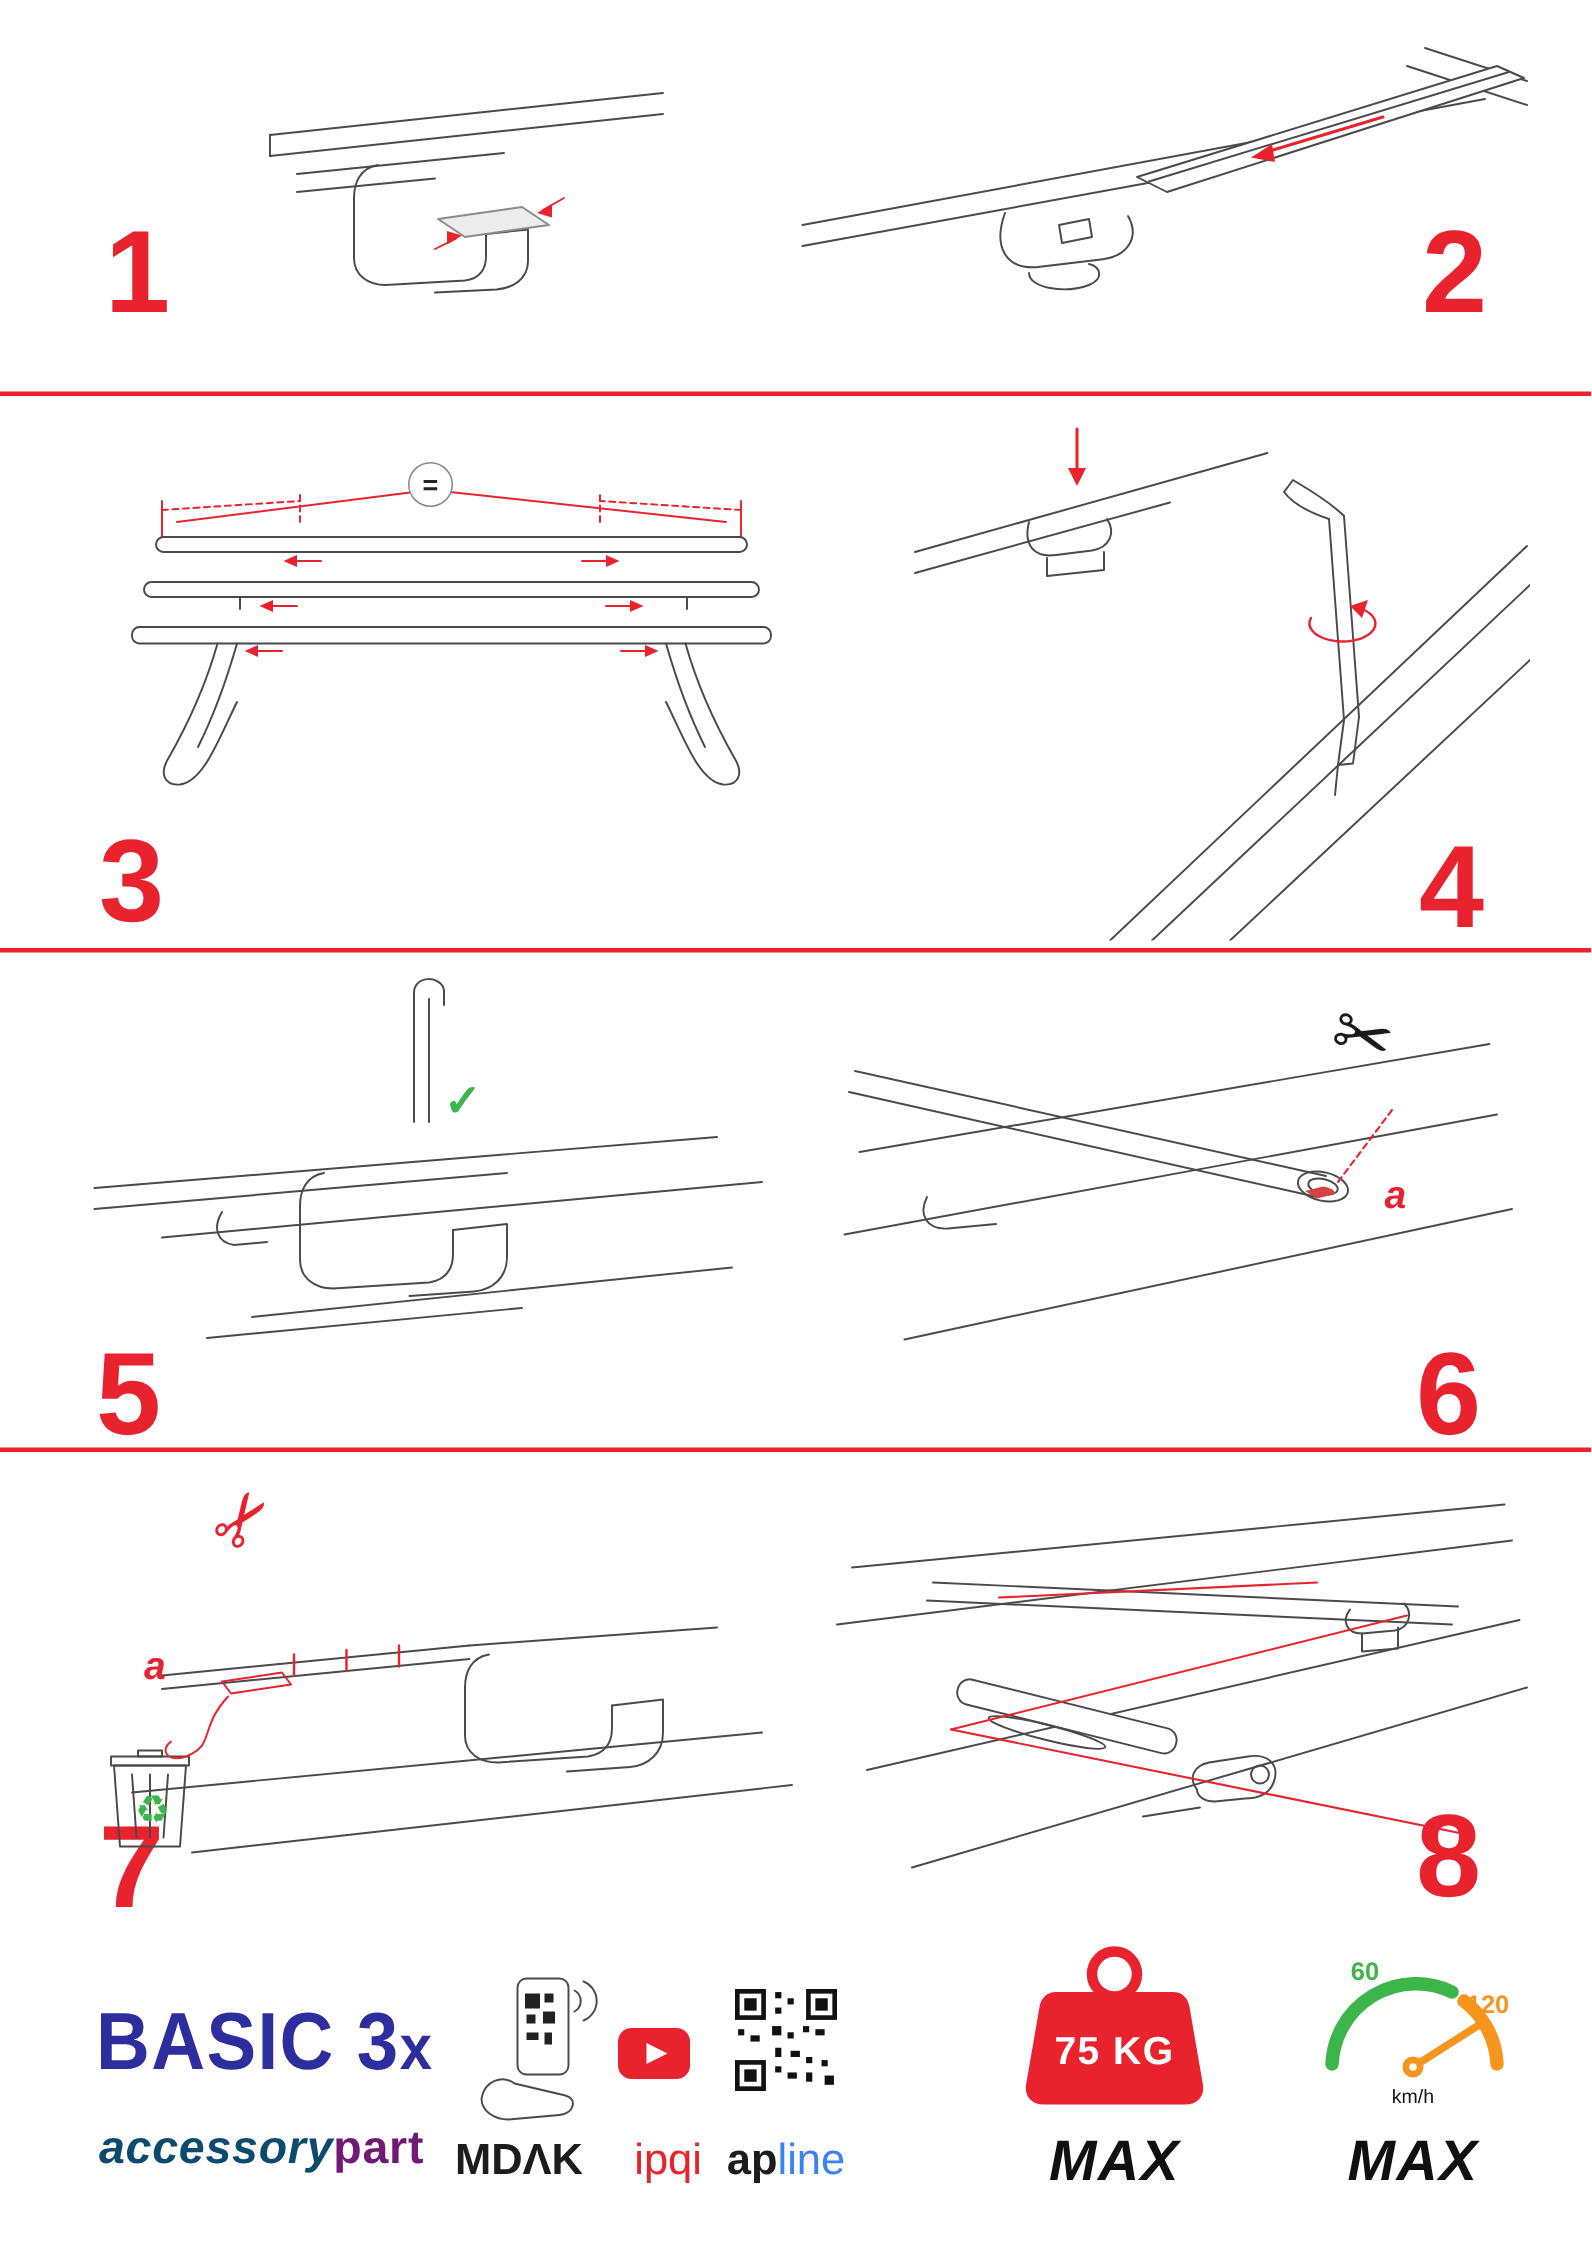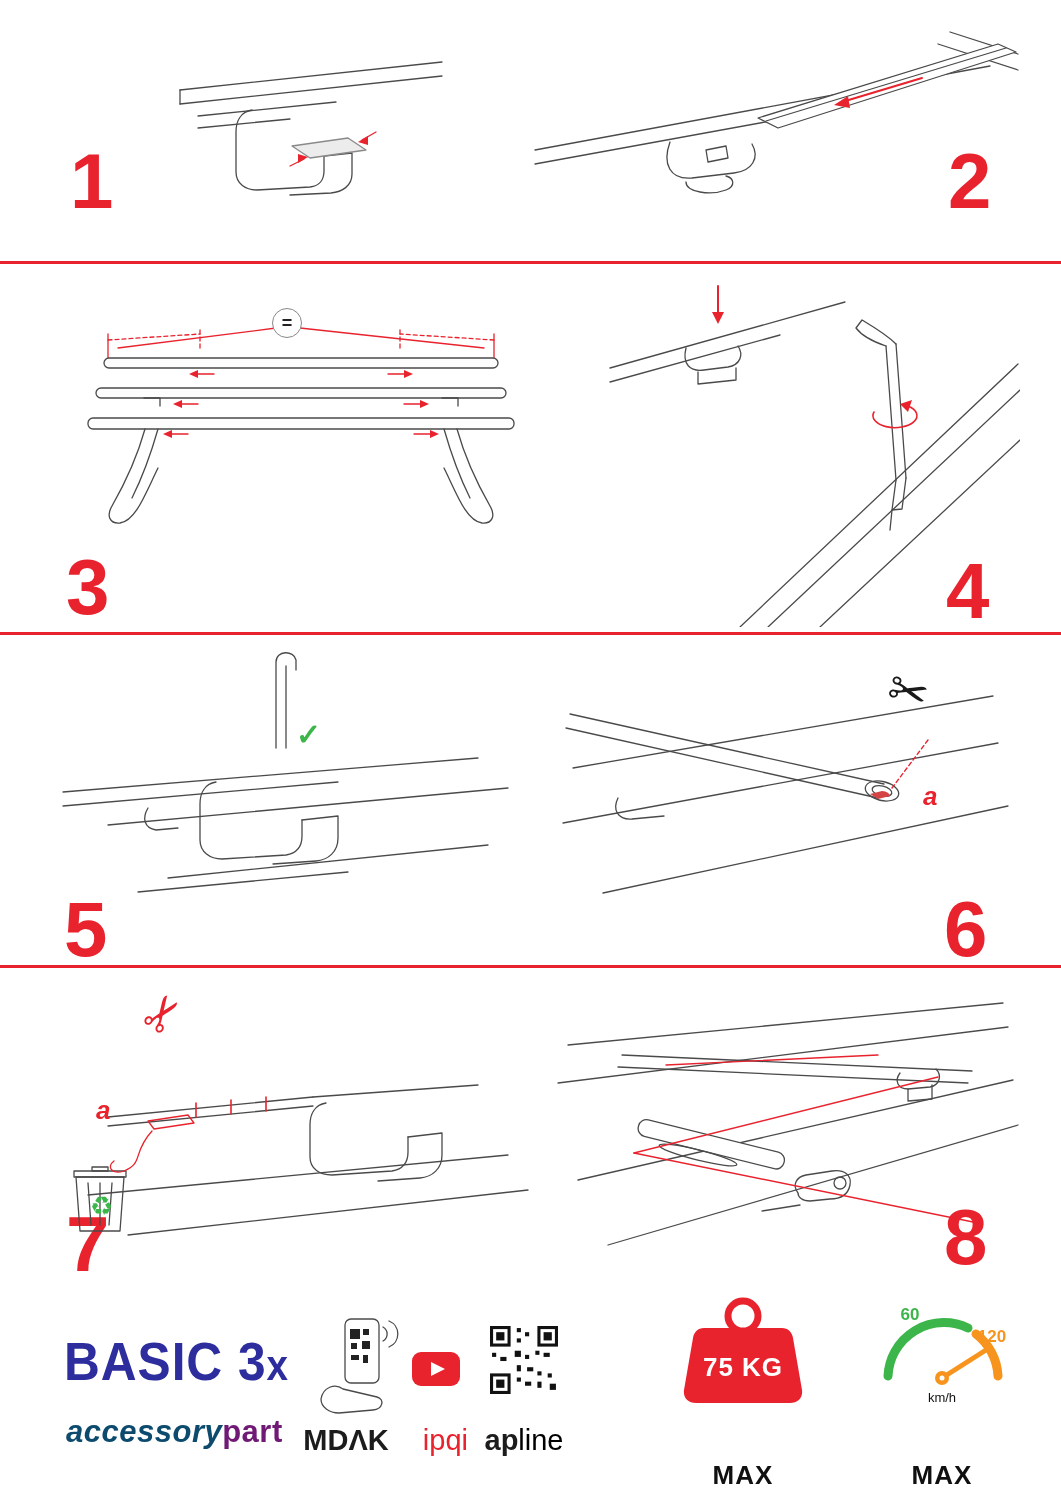--- a/index.html
+++ b/index.html
@@ -21,22 +21,22 @@
   .label-a{color:#e8232e;font-size:26px;font-style:italic;font-weight:600;}
   .recycle{color:#3cb54a;font-size:26px;}
   
   .logo-basic{position:absolute;left:64px;top:1330px;color:#2d2d9e;font-weight:700;font-size:54px;
               letter-spacing:1px;transform:scaleX(0.92);transform-origin:left;white-space:nowrap;}
   .logo-basic .suffix{font-size:42px;}
   .logo-brand{position:absolute;left:66px;top:1414px;font-size:31px;font-weight:700;letter-spacing:0.5px;white-space:nowrap;}
   .logo-brand .b1{color:#0c4a6e;font-style:italic;}
   .logo-brand .b2{color:#701a75;}
   .partner-label{position:absolute;top:1424px;font-size:29px;font-weight:600;color:#1c1c1c;text-align:center;white-space:nowrap;}
-  .partner-label .red{color:#000000;font-weight:500;}
-  .maxlabel{position:absolute;top:1460px;font-size:26px;font-weight:700;color:#101010;text-align:center;letter-spacing:1px;}
+  .partner-label .red{color:#3b82f6;font-weight:500;}
+  .maxlabel{position:absolute;top:1420px;font-size:38px;font-weight:700;color:#101010;text-align:center;letter-spacing:1px;font-style:italic;}
   .weight-value{position:absolute;left:668px;top:1352px;width:150px;text-align:center;color:#fff;
                 font-size:26px;font-weight:700;letter-spacing:1px;}
 </style>
 </head>
 <body>
 
 <div class="page">
 
   <div class="stepnum" style="left:70px;top:142px;">1</div>
   <div class="ill" style="left:140px;top:48px;width:320px;height:195px;">

